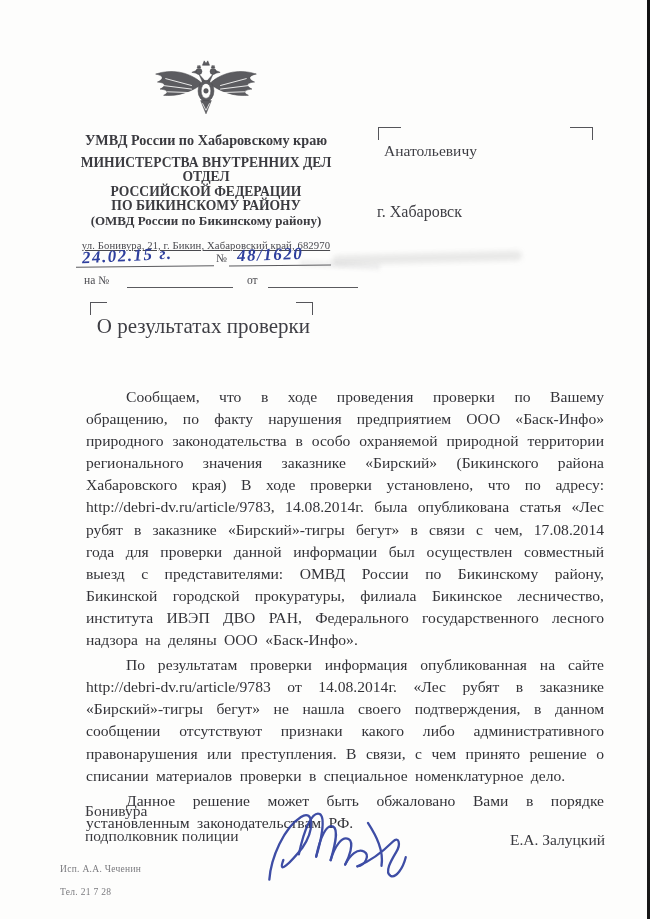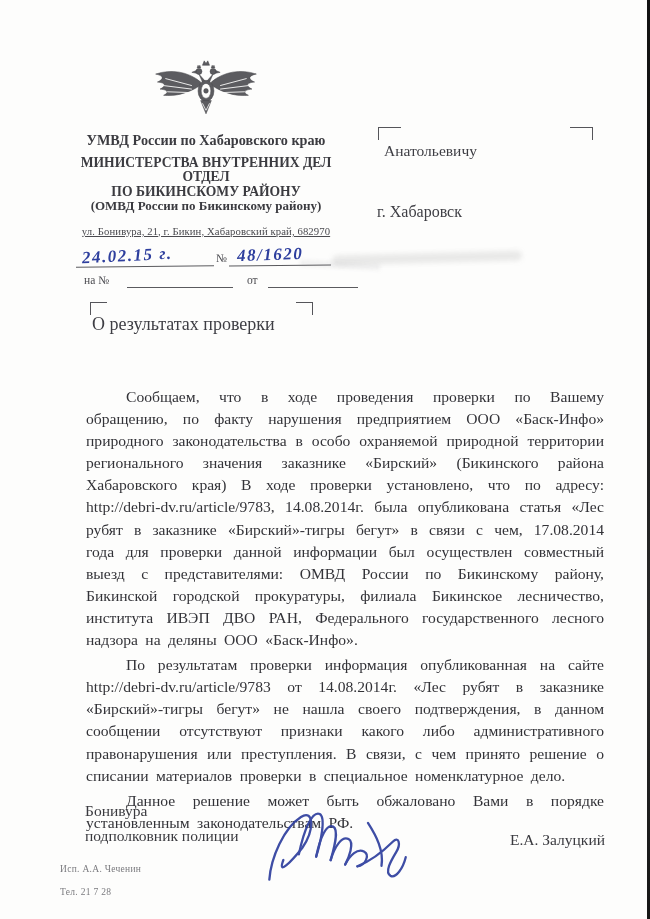--- a/index.html
+++ b/index.html
@@ -47,21 +47,21 @@
   .ul-onnum{left:127px;top:287px;width:106px;}
   .ot-label{left:247px;top:274px;font-size:11.5px;color:#4a4a4f;}
   .ul-ot{left:268px;top:287px;width:90px;}
   
   .corner{position:absolute;width:22px;height:12px;}
   .c-tl{border-left:1.2px solid #55555a;border-top:1.2px solid #55555a;}
   .c-tr{border-right:1.2px solid #55555a;border-top:1.2px solid #55555a;}
   .recipient{left:384px;top:140px;width:210px;font-size:15.5px;line-height:21px;color:#3e3e44;}
   .recip-city{left:377px;top:203px;font-size:16px;color:#3e3e44;}
   
-  .subject{left:92px;top:314px;width:218px;text-align:left;font-size:18px;color:#3e3e44;}
+  .subject{left:92px;top:314px;width:218px;text-align:right;font-size:21px;color:#3e3e44;}
   
   .body-text{
     left:83px;top:383px;width:524px;
     font-size:15.6px;line-height:22.1px;color:#333338;
     text-align:justify;
   }
   .body-text p{margin:3px;text-indent:40px;word-spacing:3.5px;}
   
   .sig-position{left:85px;top:798px;font-size:15.5px;line-height:25px;color:#3a3a3f;}
   .sig-name{left:474px;top:831px;font-size:15.5px;color:#3a3a3f;margin-left:36px;}
@@ -101,24 +101,25 @@
 
         <ellipse cx="60" cy="36" rx="9" ry="12"></ellipse>
         <ellipse cx="60" cy="36" rx="5.5" ry="8.5" fill="#fdfdfc" stroke="#47474b"></ellipse>
         <circle cx="60" cy="36" r="2.6"></circle>
 
         <path d="M54,47 L60,62 L66,47 Z"></path>
         <path d="M56,50 L60,58 M64,50 L60,58" fill="none" stroke="#fdfdfc" stroke-width="0.9"></path>
       </g>
     </svg>
   </span>
-  <div class="org-top">УМВД России по Хабаровского краю</div>
+  <div class="org-top">УМВД России по Хабаровскому краю</div>
   <div class="org-lines">
     <div>МИНИСТЕРСТВА ВНУТРЕННИХ ДЕЛ</div>
     <div>ОТДЕЛ</div>
+    <div>РОССИЙСКОЙ ФЕДЕРАЦИИ</div>
     <div>ПО БИКИНСКОМУ РАЙОНУ</div>
     <div class="org-short">(ОМВД России по Бикинскому району)</div>
   </div>
   <div class="lh-address">ул. Бонивура, 21, г. Бикин, Хабаровский край, 682970</div>
 </div>
 
 <div class="abs hand hw-date">24.02.15 г.</div>
 <div class="abs uline ul-date"></div>
 <div class="abs num-sign">№</div>
 <div class="abs hand hw-num">48/1620</div>

